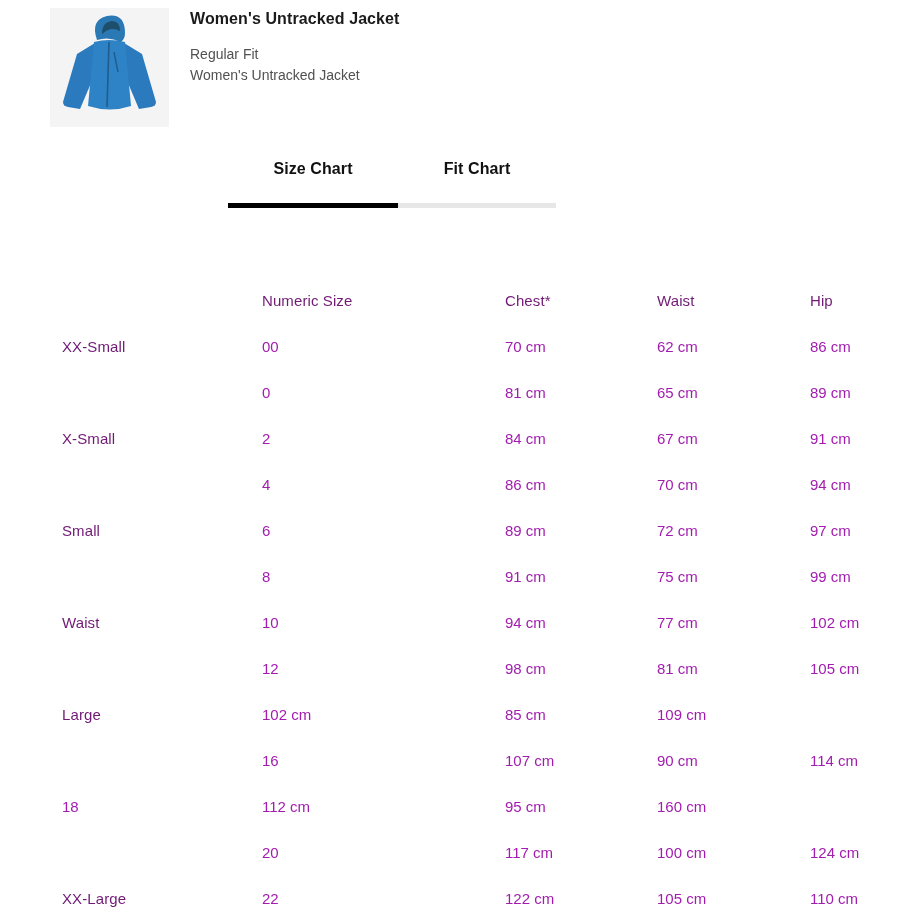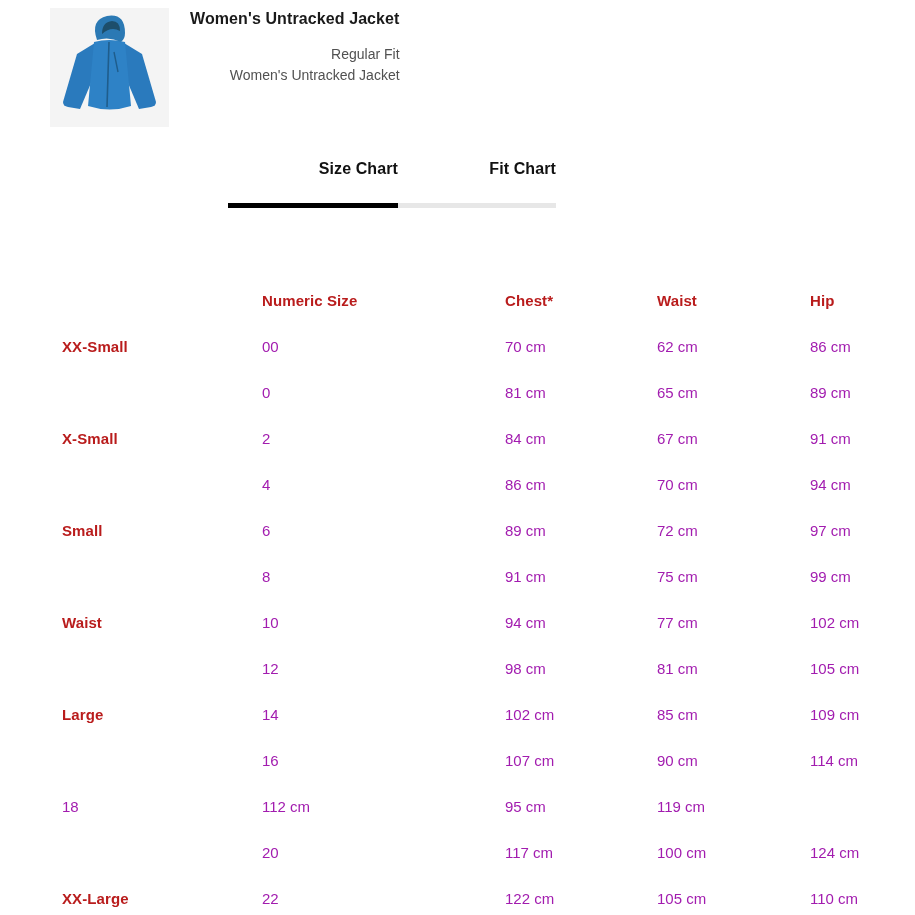--- a/index.html
+++ b/index.html
@@ -22,35 +22,34 @@
   .product-title {
     margin: 0;
     font-size: 16px; font-weight: bold;
     color: #1a1a1a; line-height: 19px;
     letter-spacing: 0.1px;
   }
   .product-sub {
     margin-top: 16px;
     font-size: 14px; color: #515151;
     line-height: 21px;
-    text-align: right;
   }
 
   
   .tabs {
     position: absolute; left: 228px; top: 150px;
     width: 545px; height: 58px;
     display: flex;
   }
   .tab { position: relative; height: 100%; cursor: pointer; }
   .tab-0 { width: 170px; }
   .tab-1 { width: 158px; }
   .tab-2 { width: 217px; }
   .tab .tab-label {
-    display: block; text-align: right;
+    display: block; text-align: center;
     margin-top: 10px;
     font-size: 16px; font-weight: bold;
     color: #111111; letter-spacing: 0.1px;
   }
   .tab .tab-underline {
     position: absolute; left: 0; bottom: 0;
     width: 100%; height: 5px;
     background: #e7e7e7;
   }
   .tab.active .tab-underline { background: #000000; }
@@ -61,22 +60,22 @@
     width: 853px;
   }
   .trow {
     display: grid;
     grid-template-columns: 200px 243px 152px 153px 105px;
     height: 46px;
     align-items: center;
   }
   .cell { font-size: 15px; white-space: nowrap; }
   .cell.head, .cell.label {
-    font-weight: bold;
-    color: #b91c1c;
+    font-weight: normal;
+    color: #701a75;
     letter-spacing: 0.1px;
   }
   .cell.value { color: #a21caf; }
 </style>
 </head>
 <body>
 
 <div class="product-image">
   <svg viewBox="0 0 119 119" width="119" height="119" xmlns="http://www.w3.org/2000/svg">
     <rect width="119" height="119" fill="#f4f4f4"></rect>
@@ -173,37 +172,36 @@
       </div>
       <div class="trow">
         <div class="cell label"></div>
         <div class="cell value">12</div>
         <div class="cell value">98 cm</div>
         <div class="cell value">81 cm</div>
         <div class="cell value">105 cm</div>
       </div>
       <div class="trow">
         <div class="cell label">Large</div>
-        <div class="cell value">14</div>
         <div class="cell value">102 cm</div>
         <div class="cell value">85 cm</div>
         <div class="cell value">109 cm</div>
       </div>
       <div class="trow">
         <div class="cell label"></div>
         <div class="cell value">16</div>
         <div class="cell value">107 cm</div>
         <div class="cell value">90 cm</div>
         <div class="cell value">114 cm</div>
       </div>
       <div class="trow">
         <div class="cell value">18</div>
         <div class="cell value">112 cm</div>
         <div class="cell value">95 cm</div>
-        <div class="cell value">119 cm</div>
+        <div class="cell value">160 cm</div>
       </div>
       <div class="trow">
         <div class="cell label"></div>
         <div class="cell value">20</div>
         <div class="cell value">117 cm</div>
         <div class="cell value">100 cm</div>
         <div class="cell value">124 cm</div>
       </div>
       <div class="trow">
         <div class="cell label">XX-Large</div>

